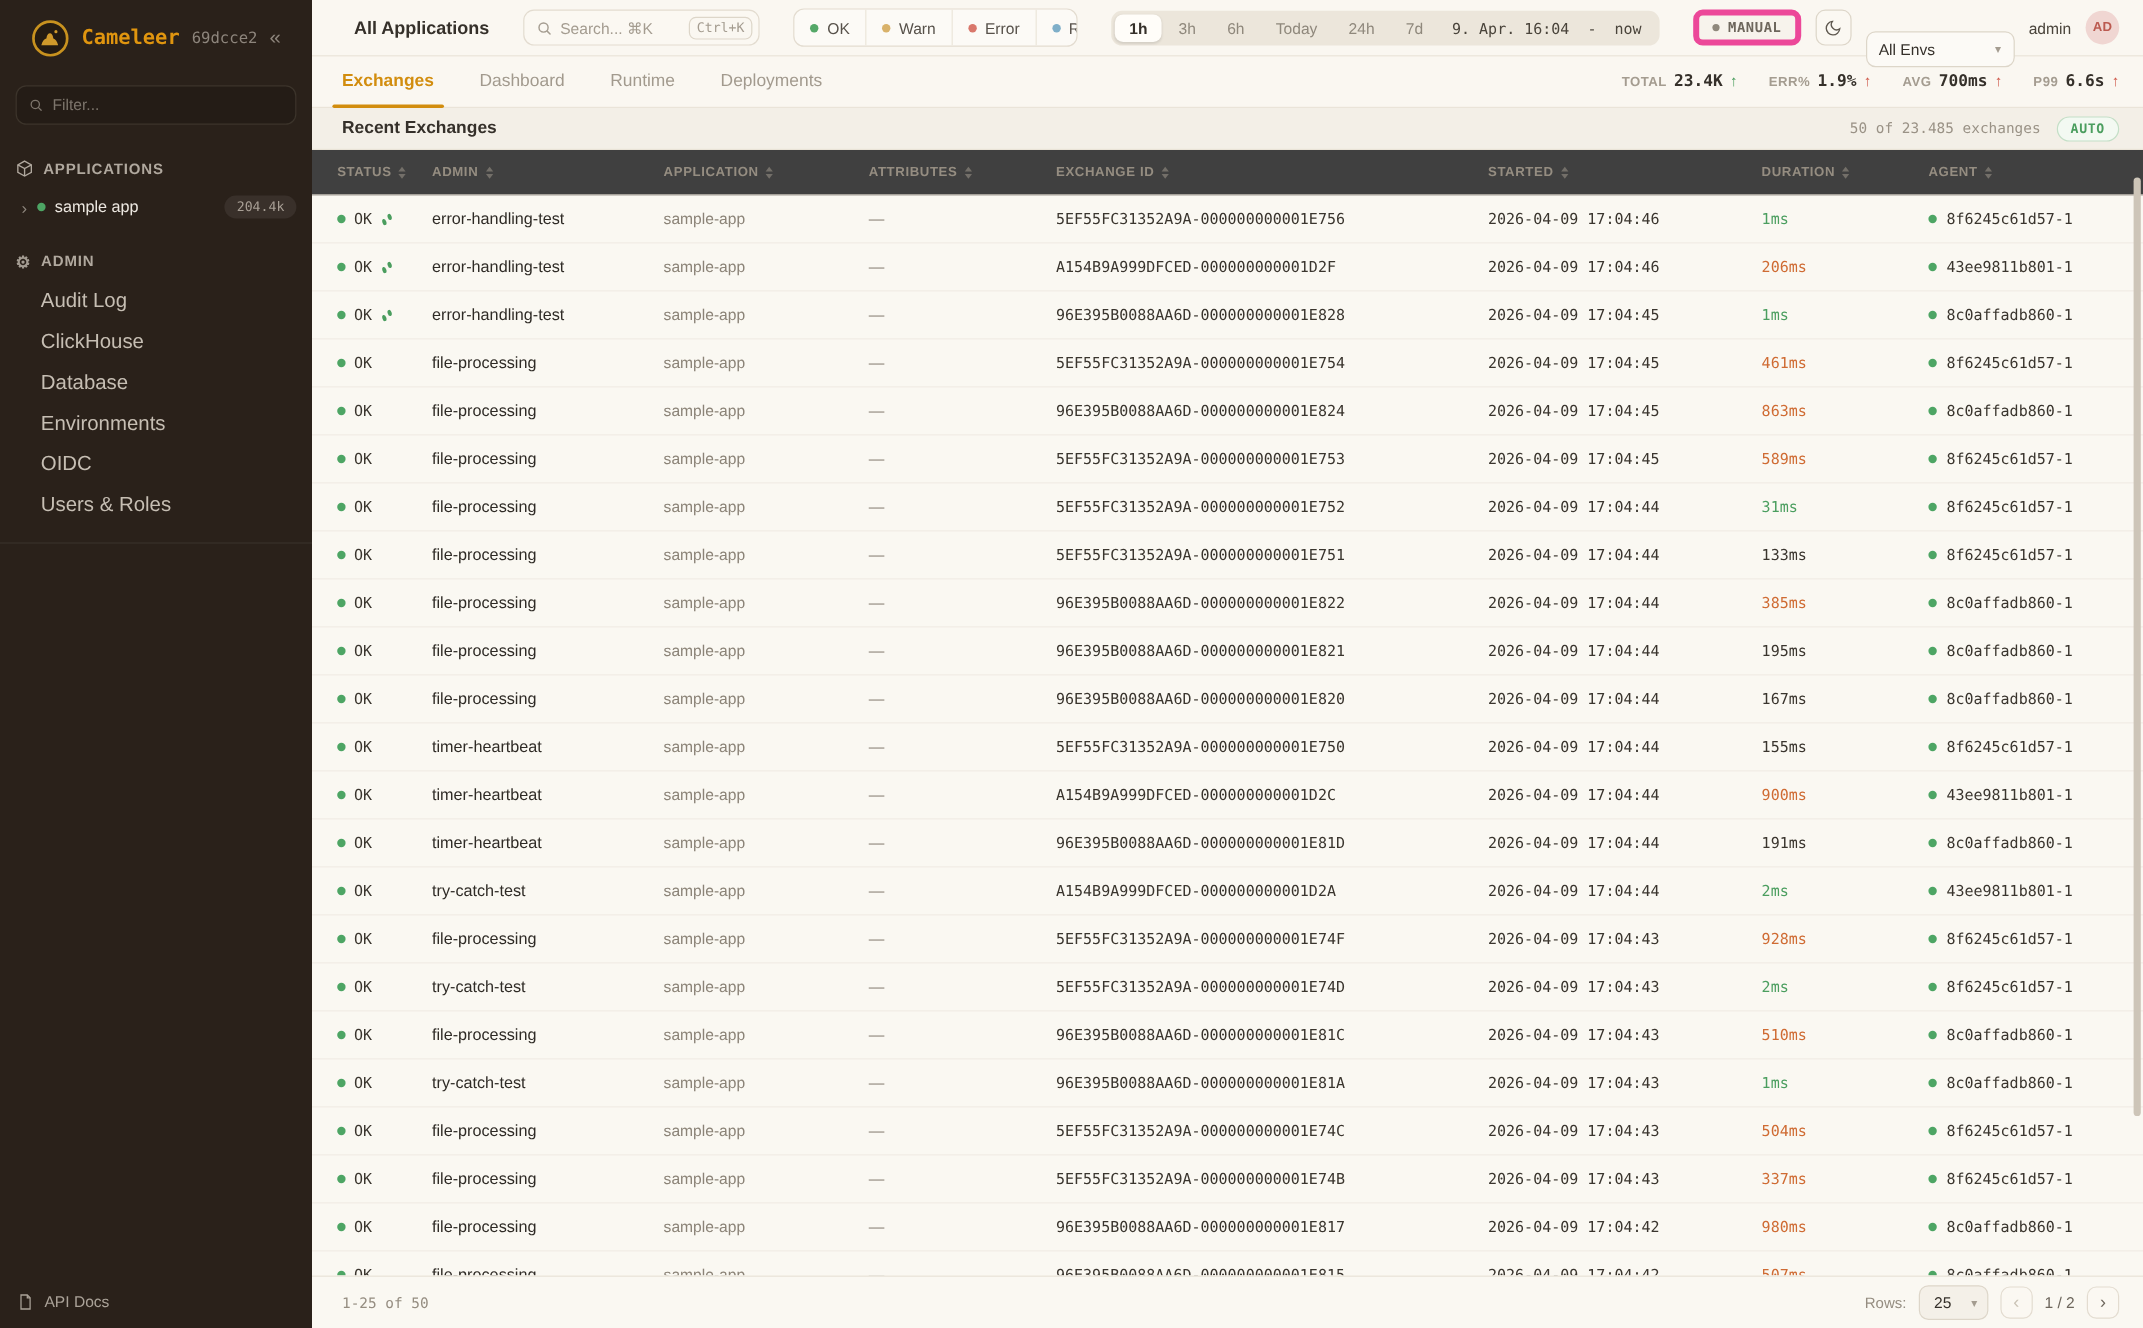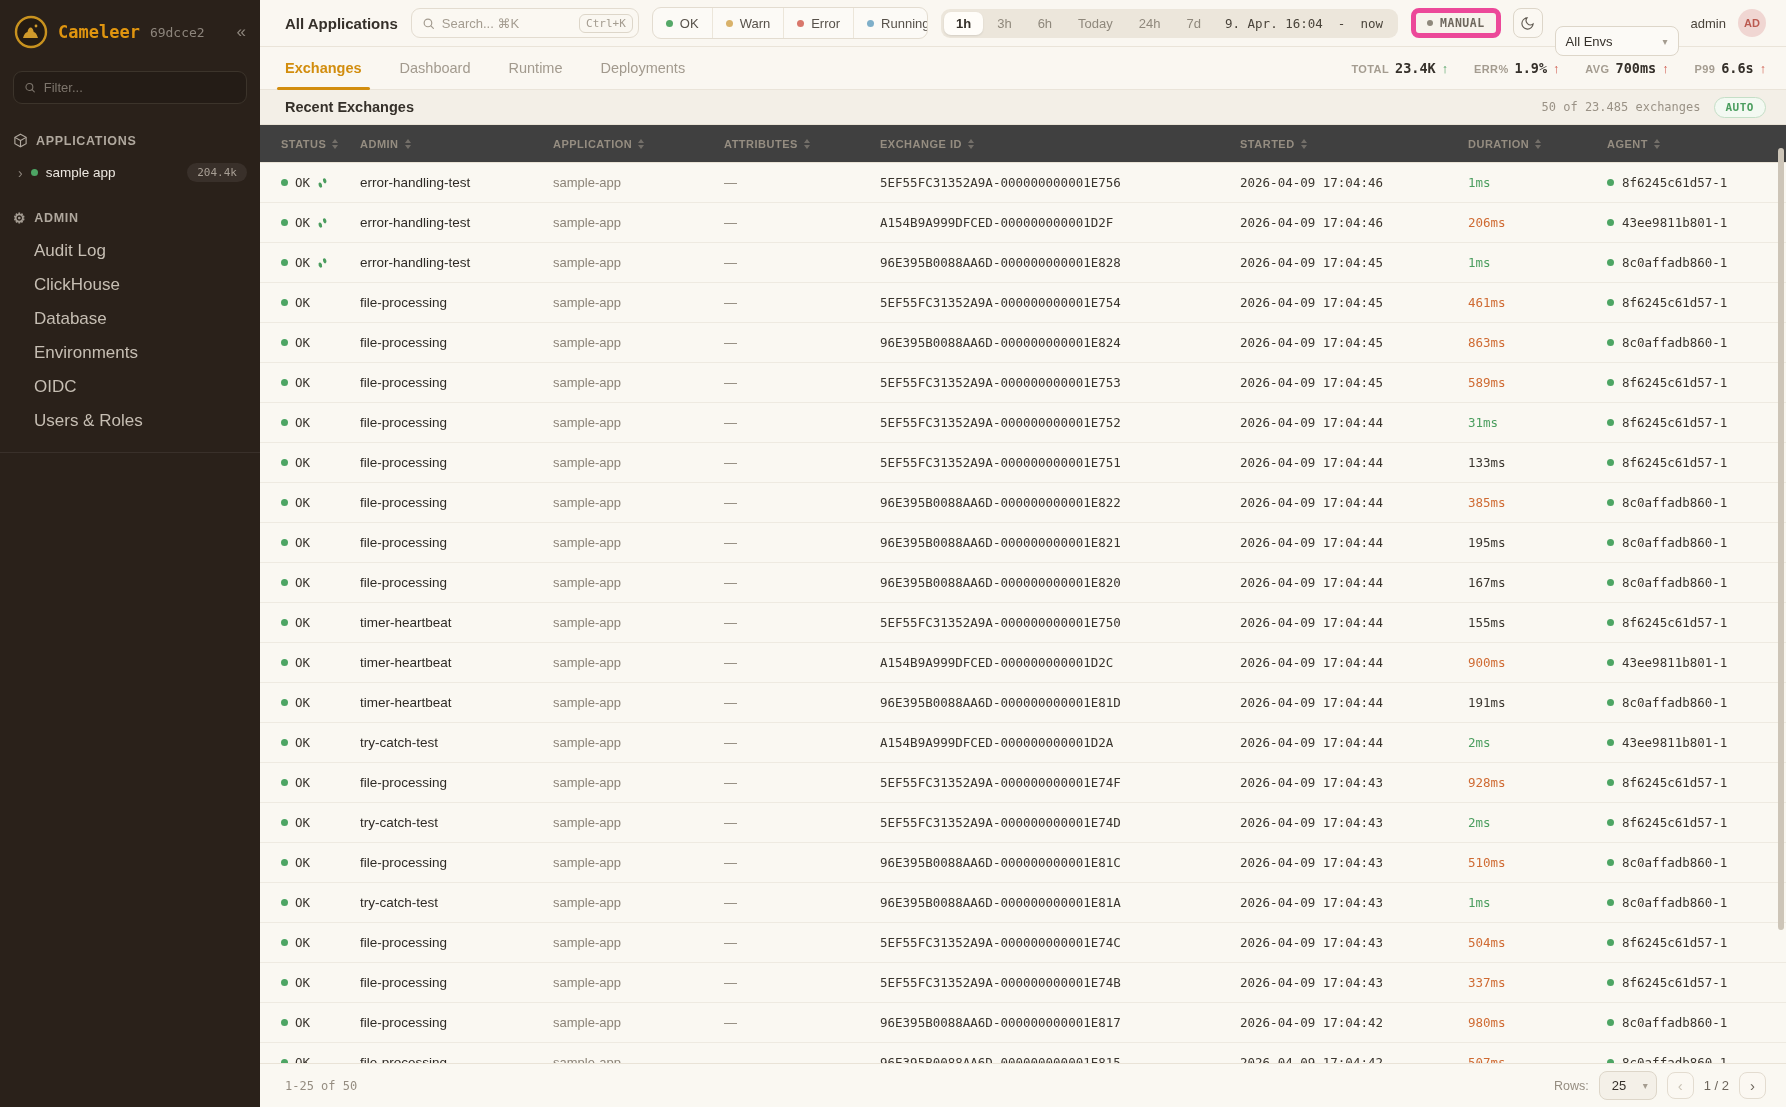--- a/index.html
+++ b/index.html
@@ -2,41 +2,41 @@
 <html><head>
 <meta charset="utf-8">
 <style>
   * { margin:0; padding:0; box-sizing:border-box; }
   html,body { width:1786px; height:1107px; overflow:hidden; }
   body { display:flex; font-family:"Liberation Sans", sans-serif; background:#faf7f1; color:#35302a; }
   .mono { font-family:"DejaVu Sans Mono", monospace; }
 
   
   .sidebar { width:260px; flex:0 0 260px; background:#2a211a; color:#b9b1a7; display:flex; flex-direction:column; }
-  .logo-row { display:flex; align-items:center; gap:10px; padding:15px 14px 12px; }
+  .logo-row { display:flex; align-items:center; gap:10px; padding:15px 26px 12px; }
   .logo-title { font-family:"DejaVu Sans Mono", monospace; font-weight:bold; color:#e0950f; font-size:17px; }
   .logo-ver { color:#8d857c; font-size:13px; }
   .collapse { margin-left:auto; color:#8d857c; font-size:17px; cursor:pointer; }
   .filter-box { margin:10px 13px 20px; background:#241c16; border:1px solid #3c342b; border-radius:9px; height:33px; display:flex; align-items:center; gap:8px; padding:0 10px; color:#7d756c; }
   .filter-box input { background:transparent; border:none; outline:none; color:#d8d2ca; font-size:13px; width:100%; font-family:"Liberation Sans", sans-serif; }
   .filter-box input::placeholder { color:#7d756c; }
   .section-head { display:flex; align-items:center; gap:8px; padding:9px 13px; color:#b0a89e; font-weight:bold; font-size:12.5px; letter-spacing:.7px; }
   .section-head .glyph { font-size:14px; line-height:1; color:#a39b91; }
   .app-item { display:flex; align-items:center; gap:8px; padding:6px 13px 6px 18px; font-size:13.5px; color:#ece7e0; cursor:pointer; }
   .chev { color:#8d857c; font-size:14px; }
   .dot { width:7px; height:7px; border-radius:50%; background:#4da564; flex:0 0 auto; }
   .badge { margin-left:auto; background:#39302a; border-radius:999px; padding:3px 10px; font-family:"DejaVu Sans Mono", monospace; font-size:11px; color:#a89f95; }
   .nav-item { padding:7px 13px 7px 34px; font-size:17px; color:#c6beb3; cursor:pointer; }
   .divider { border-top:1px solid #39302a; margin-top:14px; }
   .api-docs { margin-top:auto; display:flex; gap:9px; align-items:center; padding:15px 14px; font-size:13px; color:#aaa298; cursor:pointer; }
 
   
   .main { flex:1; display:flex; flex-direction:column; position:relative; min-width:0; background:#faf7f1; }
 
-  .topbar { height:47px; flex:0 0 47px; display:flex; align-items:center; gap:13px; padding:0 20px 0 25px; border-bottom:1px solid #eae4d9; }
+  .topbar { height:47px; flex:0 0 47px; display:flex; align-items:center; gap:28px; padding:0 20px 0 35px; border-bottom:1px solid #eae4d9; }
   .topbar-title { font-weight:bold; font-size:15px; color:#35302a; cursor:pointer; white-space:nowrap; }
   .searchbox { width:240px; height:30px; border:1px solid #e3dcd0; border-radius:9px; display:flex; align-items:center; gap:7px; padding:0 5px 0 10px; color:#a49c90; background:#fbf8f2; cursor:text; }
   .search-ph { font-size:13px; flex:1; white-space:nowrap; }
   .kbd { font-family:"DejaVu Sans Mono", monospace; font-size:11px; border:1px solid #ddd6c9; border-radius:6px; padding:2px 6px; color:#a49c90; background:#faf7f1; }
   .filters { display:flex; border:1px solid #e3dcd0; border-radius:9px; background:#fcfaf6; overflow:hidden; }
   .filter-pill { display:flex; align-items:center; gap:7px; padding:0 13px; height:30px; font-size:13px; color:#57514a; border-left:1px solid #ece6da; cursor:pointer; white-space:nowrap; }
   .filter-pill:first-child { border-left:none; }
   .timebar { display:flex; align-items:center; background:#ece6db; border-radius:9px; padding:3px; gap:2px; }
   .time-btn { padding:4px 12px; font-size:13px; color:#8f887c; border-radius:7px; cursor:pointer; white-space:nowrap; }
   .time-btn.active { background:#fffdf9; color:#35302a; font-weight:bold; box-shadow:0 1px 2px rgba(0,0,0,.10); }
@@ -140,20 +140,27 @@
   <nav id="admin-items">
       <div class="nav-item">Audit Log</div>
       <div class="nav-item">ClickHouse</div>
       <div class="nav-item">Database</div>
       <div class="nav-item">Environments</div>
       <div class="nav-item">OIDC</div>
       <div class="nav-item">Users &amp; Roles</div>
     </nav>
   <div class="divider"></div>
 
+  <div class="api-docs">
+    <svg width="14" height="14" viewBox="0 0 24 24" fill="none" stroke="currentColor" stroke-width="1.8">
+      <path d="M6 2h9l4 4v16H6z"></path>
+        <path d="M15 2v4h4"></path>
+    </svg>
+    <span>API Docs</span>
+  </div>
 </aside>
 
 <main class="main">
 
   <header class="topbar">
     <span class="topbar-title">All Applications</span>
 
     <div class="searchbox">
       <svg width="13" height="13" viewBox="0 0 24 24" fill="none" stroke="currentColor" stroke-width="2.2" stroke-linecap="round">
         <circle cx="11" cy="11" r="7"></circle>

